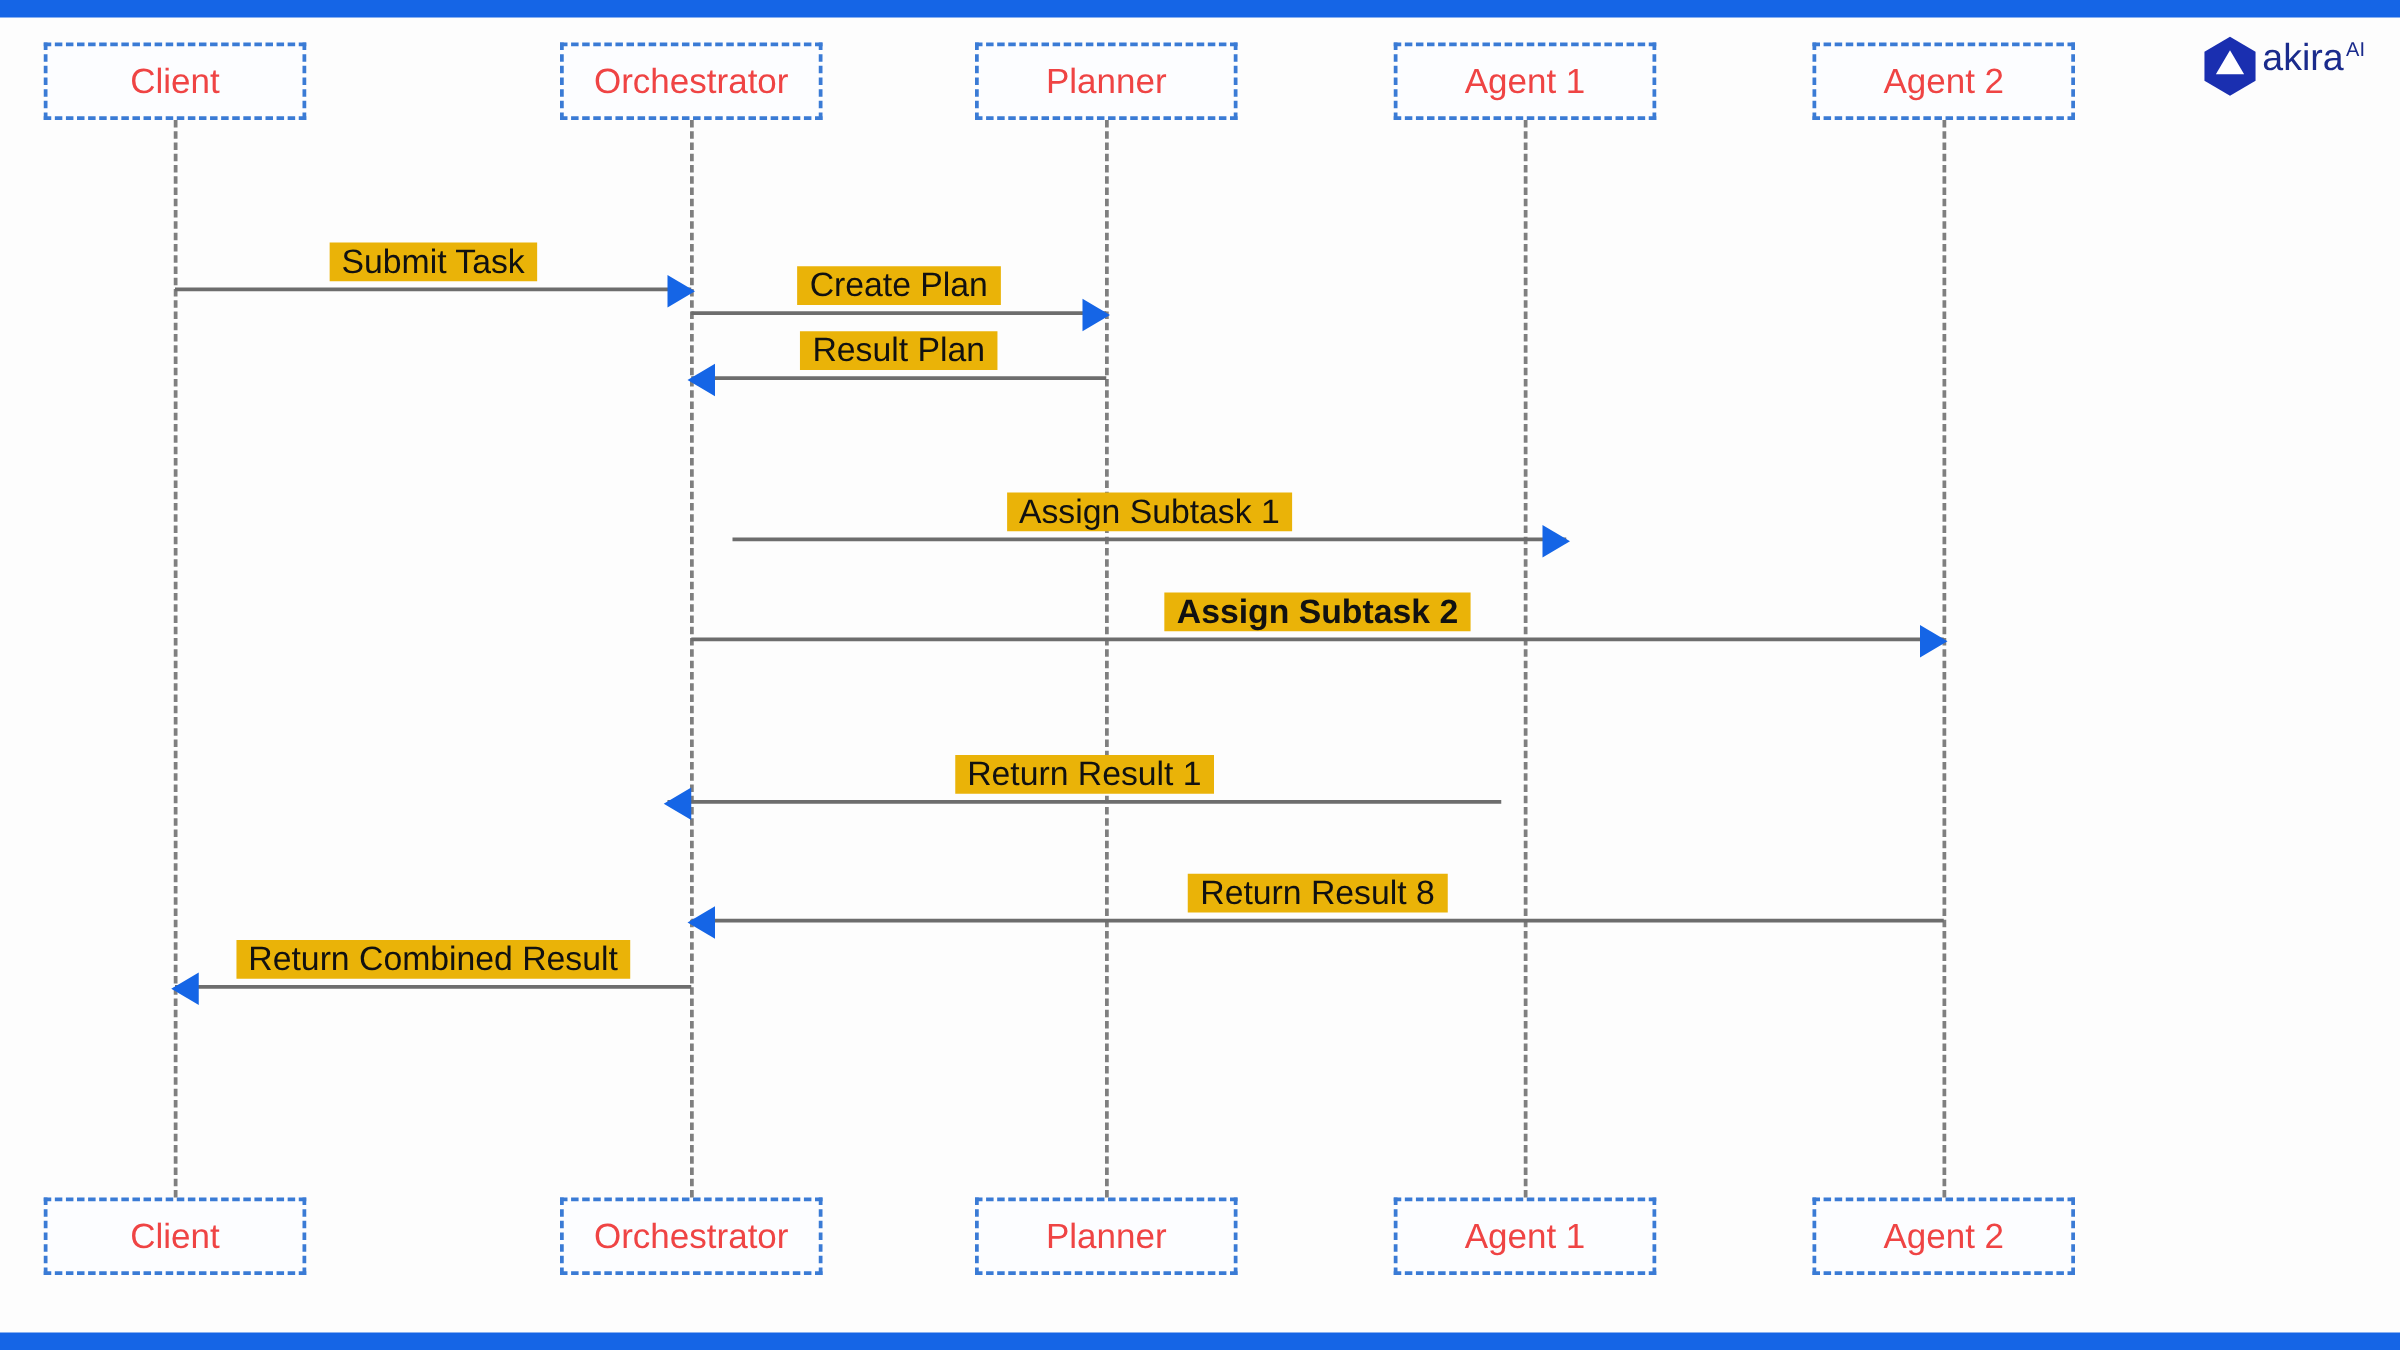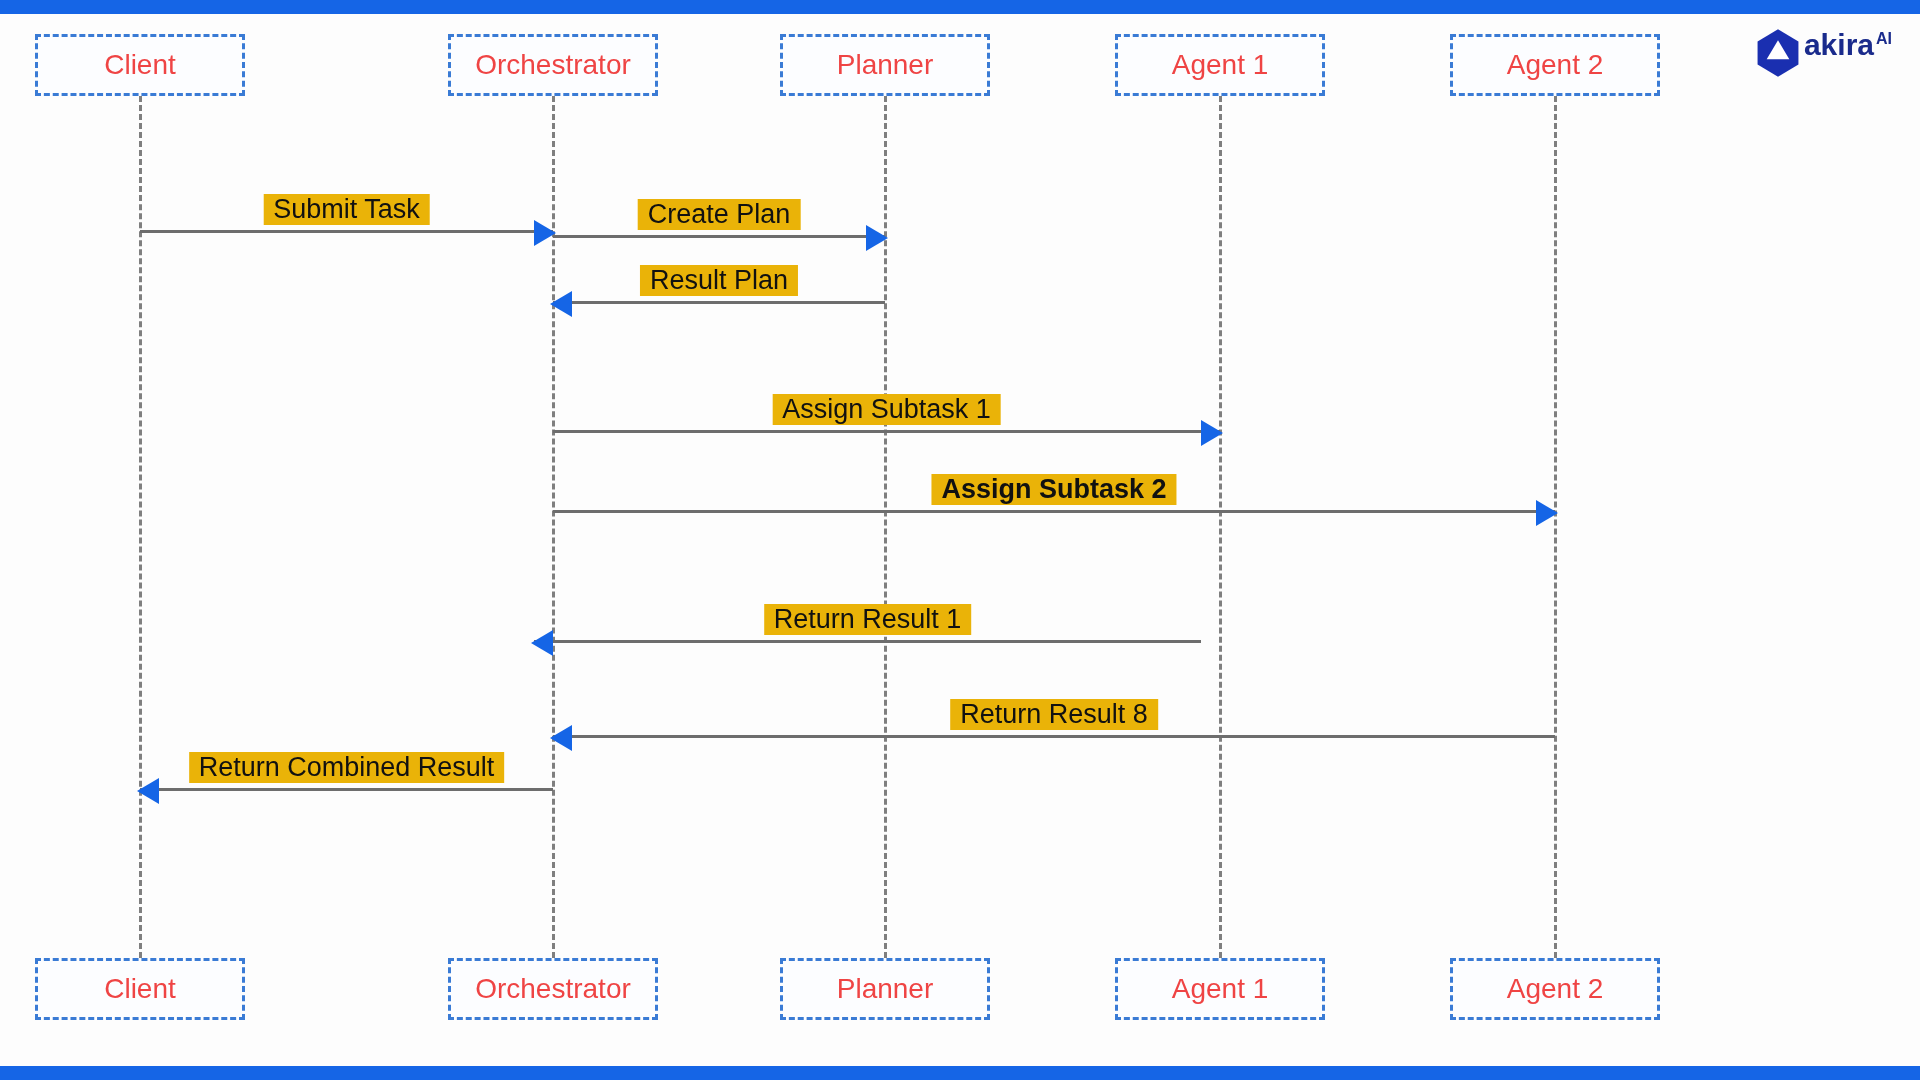--- a/index.html
+++ b/index.html
@@ -17,25 +17,25 @@
     right: 0;
     height: 14px;
     background: #1565e6;
   }
   .topbar { top: 0; }
   .bottombar { bottom: 0; }
   .logo {
     position: absolute;
     top: 28px;
     right: 28px;
-    font-weight: 700;
+    font-weight: 400;
     font-size: 30px;
     color: #1a2b8c;
     display: flex;
-    align-items: flex-start;
+    align-items: center;
     gap: 4px;
   }
   .logo .sup { font-size: 16px; vertical-align: super; margin-left: 2px; }
   .hex {
     width: 44px; height: 38px; position: relative;
   }
   .hex svg { width: 44px; height: 50px; display:block; }
   
   .pbox {
     position: absolute;
@@ -113,29 +113,29 @@
     <div class="pbox" style="left: 1115px; top: 34px;">Agent 1</div>
     <div class="pbox" style="left: 1115px; top: 958px;">Agent 1</div>
     <div class="lifeline" style="left: 1219px; top: 96px; height: 862px;"></div>
     <div class="pbox" style="left: 1450px; top: 34px;">Agent 2</div>
     <div class="pbox" style="left: 1450px; top: 958px;">Agent 2</div>
     <div class="lifeline" style="left: 1554px; top: 96px; height: 862px;"></div>
     <div class="msg" style="left: 140px; top: 230px; width: 413px;">
       <div class="label">Submit Task</div>
       <div class="arrowhead arrow-right"></div>
     </div>
-    <div class="msg" style="left: 553px; top: 235px; width: 332px; text-align: right;">
+    <div class="msg" style="left: 553px; top: 249px; width: 332px; text-align: right;">
       <div class="label">Create Plan</div>
       <div class="arrowhead arrow-right"></div>
     </div>
     <div class="msg" style="left: 553px; top: 301px; width: 332px;">
       <div class="label">Result Plan</div>
       <div class="arrowhead arrow-left"></div>
     </div>
-    <div class="msg" style="left: 553px; top: 430px; width: 667px;">
+    <div class="msg" style="left: 586px; top: 430px; width: 667px;">
       <div class="label">Assign Subtask 1</div>
       <div class="arrowhead arrow-right"></div>
     </div>
     <div class="msg" style="left: 553px; top: 510px; width: 1002px; font-weight: bold;">
       <div class="label">Assign Subtask 2</div>
       <div class="arrowhead arrow-right"></div>
     </div>
     <div class="msg" style="left: 534px; top: 640px; width: 667px;">
       <div class="label">Return Result 1</div>
       <div class="arrowhead arrow-left"></div>

